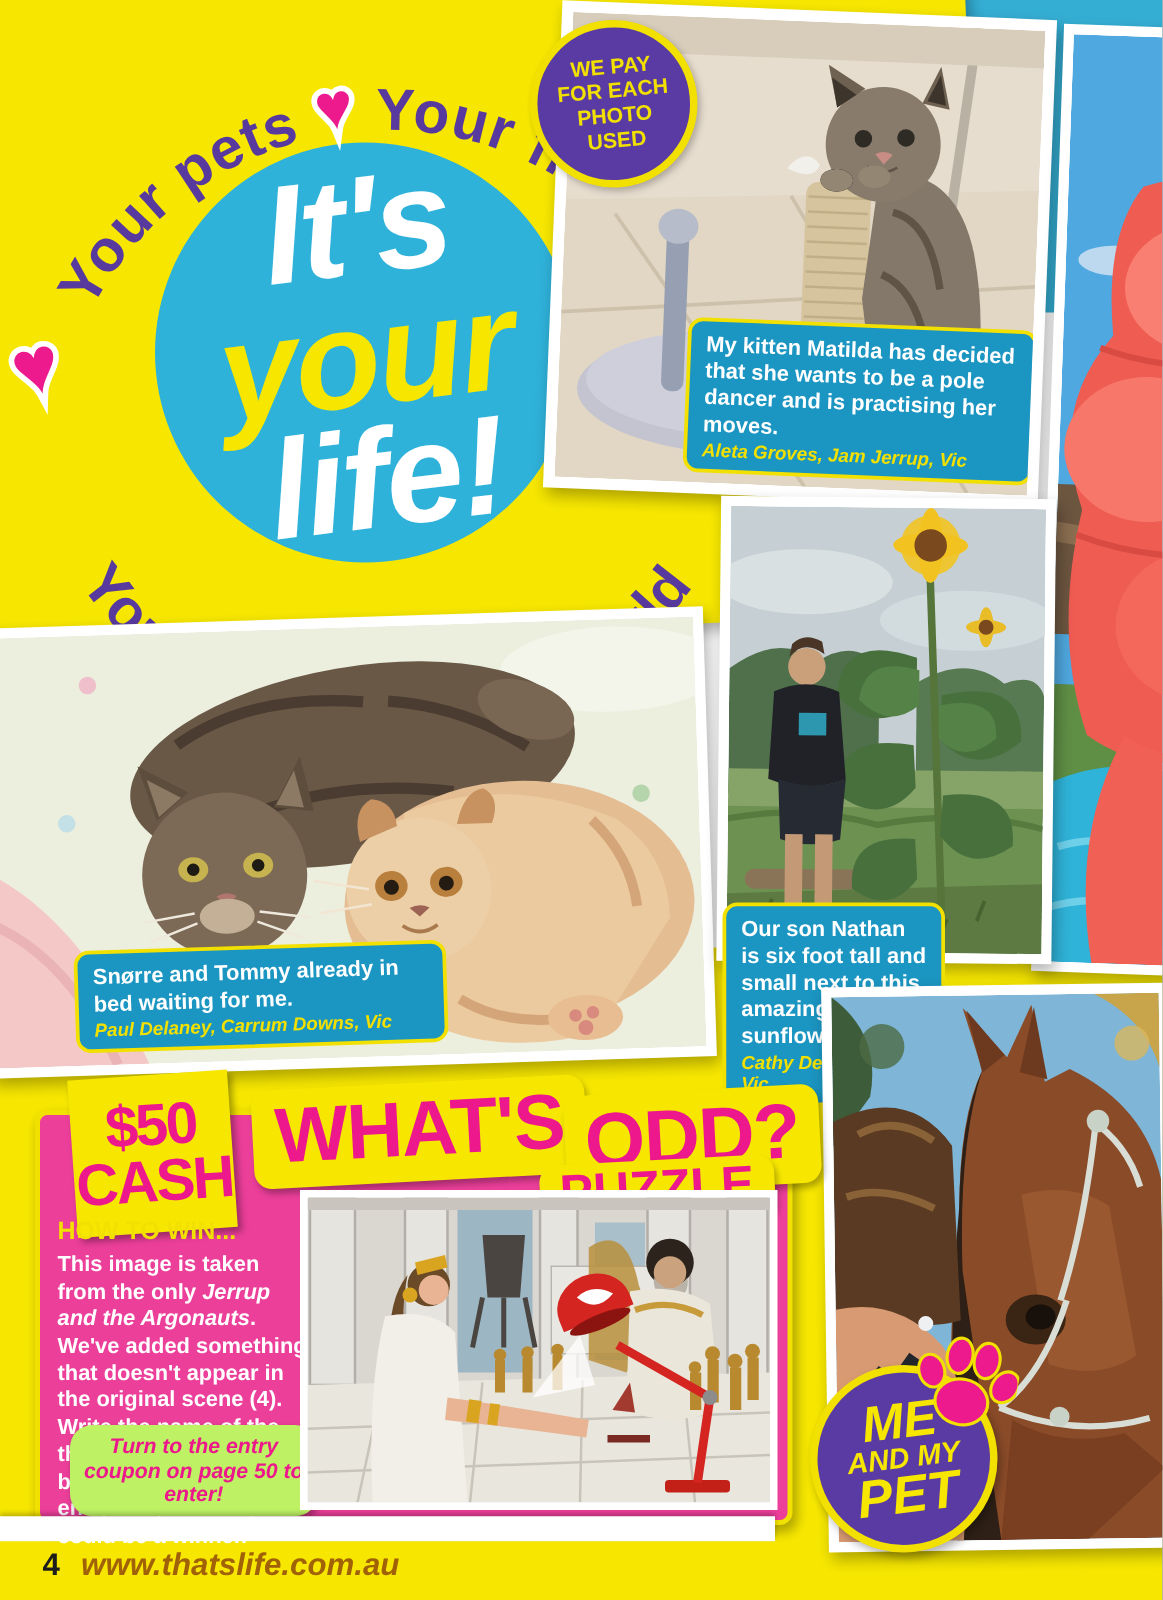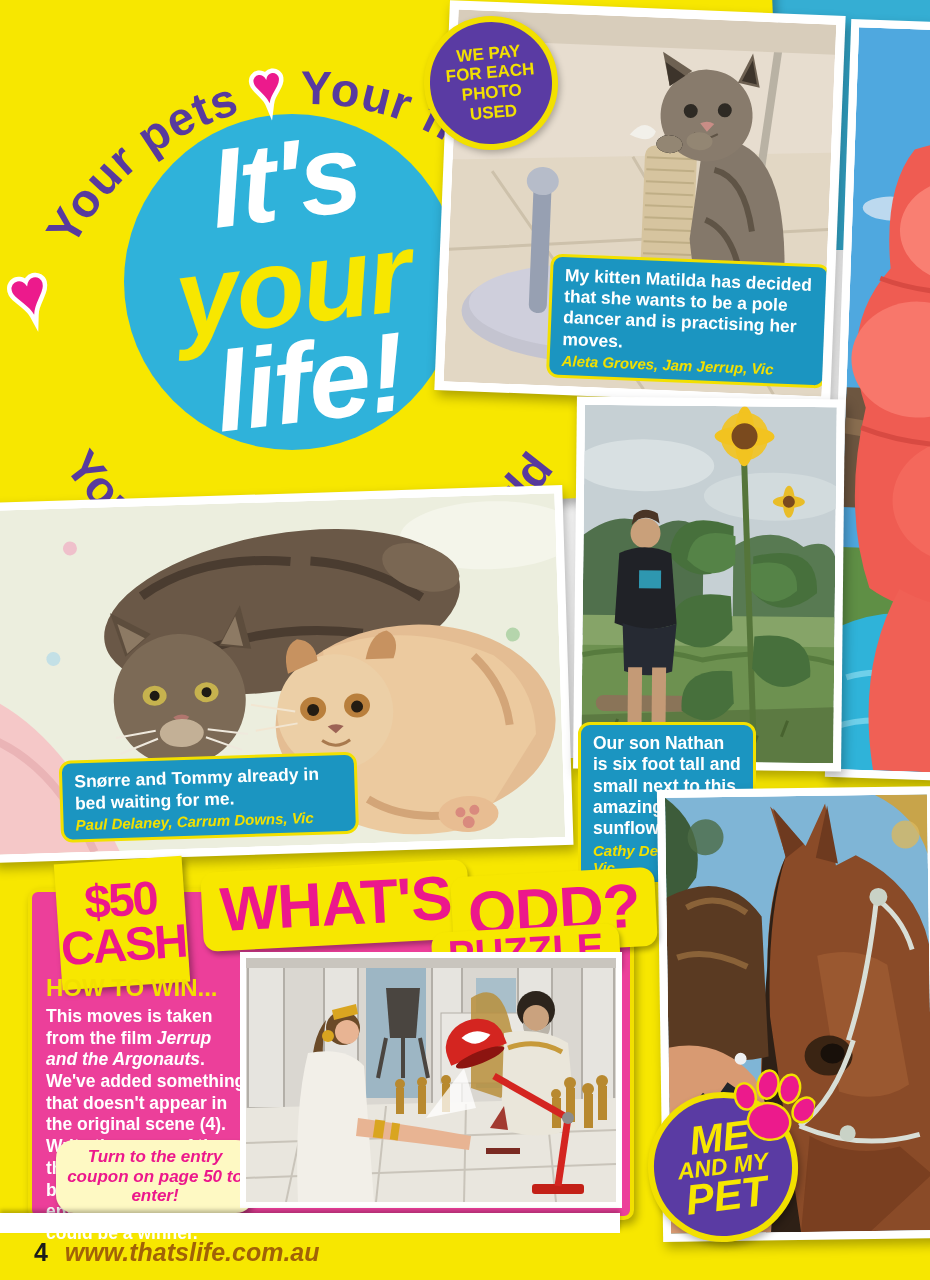--- a/index.html
+++ b/index.html
@@ -61,24 +61,24 @@
     box-shadow:3px 4px 6px rgba(0,0,0,.35);
   }
   .title-chip{
     position:absolute;background:#f7e700;color:#ec188c;font-weight:bold;
     border-radius:14px;box-shadow:2px 4px 5px rgba(0,0,0,.3);white-space:nowrap;
   }
   .chip-whats{left:202px;top:866px;padding:2px 18px 6px 18px;font-size:62px;letter-spacing:-1px;transform:rotate(-3deg);}
   .chip-odd{left:452px;top:872px;padding:2px 16px 6px 16px;font-size:62px;letter-spacing:-1px;transform:rotate(-3deg);}
   .chip-puzzle{left:432px;top:928px;padding:1px 16px 4px 16px;font-size:40px;transform:rotate(-3deg);}
   .howto{position:absolute;left:46px;top:974px;width:200px;}
-  .howto-h{color:#f2e000;font-weight:bold;font-size:24px;margin:0 0 4px 0;}
+  .howto-h{color:#f2e000;font-weight:bold;font-size:20px;margin:0 0 4px 0;}
   .howto-b{color:#fff;font-weight:bold;font-size:17.5px;line-height:1.24;margin:0;}
   .entry-pill{
-    position:absolute;left:56px;top:1140px;width:186px;background:#fef9c3;border-radius:18px;
+    position:absolute;left:56px;top:1140px;width:186px;background:#bef264;border-radius:18px;
     padding:7px 6px;color:#ec188c;font-weight:bold;font-style:italic;font-size:17px;
     text-align:center;line-height:1.15;box-shadow:2px 3px 5px rgba(0,0,0,.3);
   }
   
   .footer{position:absolute;left:34px;top:1238px;font-size:25px;font-weight:bold;}
   .footer .pg{color:#1d1d1b;}
   .footer .url{color:#a16207;font-style:italic;margin-left:10px;}
 </style>
 </head>
 <body>
@@ -353,21 +353,21 @@
     <span>$50</span>
     <span>CASH</span>
   </div>
 
   <div class="title-chip chip-whats">WHAT'S</div>
   <div class="title-chip chip-odd">ODD?</div>
   <div class="title-chip chip-puzzle">PUZZLE</div>
 
   <div class="howto">
     <p class="howto-h">HOW TO WIN...</p>
-    <p class="howto-b"><span>This moves is taken from the film </span><i>Jerrup and the Argonauts</i><span>. We've added something that doesn't appear in the original scene (4). Write the name of the thing that doesn't belong only on the entry coupon and you could be a winner.</span></p>
+    <p class="howto-b"><span>This image is taken from the only </span><i>Jerrup and the Argonauts</i><span>. We've added something that doesn't appear in the original scene (4). Write the name of the thing that doesn't belong only on the entry coupon and you could be a winner.</span></p>
   </div>
 
   <div class="entry-pill">Turn to the entry coupon on page 50 to enter!</div>
 
   <div class="photo" style="left:240px;top:952px;width:382px;height:256px;box-shadow:none;">
     <div class="ph" style="inset:6px;">
       <svg width="370" height="244" viewBox="0 0 370 244" preserveAspectRatio="none">
         <rect width="370" height="244" fill="#cfd3d6"></rect>
         <rect x="0" y="0" width="370" height="150" fill="#dad7d1"></rect>
         <rect x="120" y="10" width="60" height="130" fill="#9db6c4"></rect>

